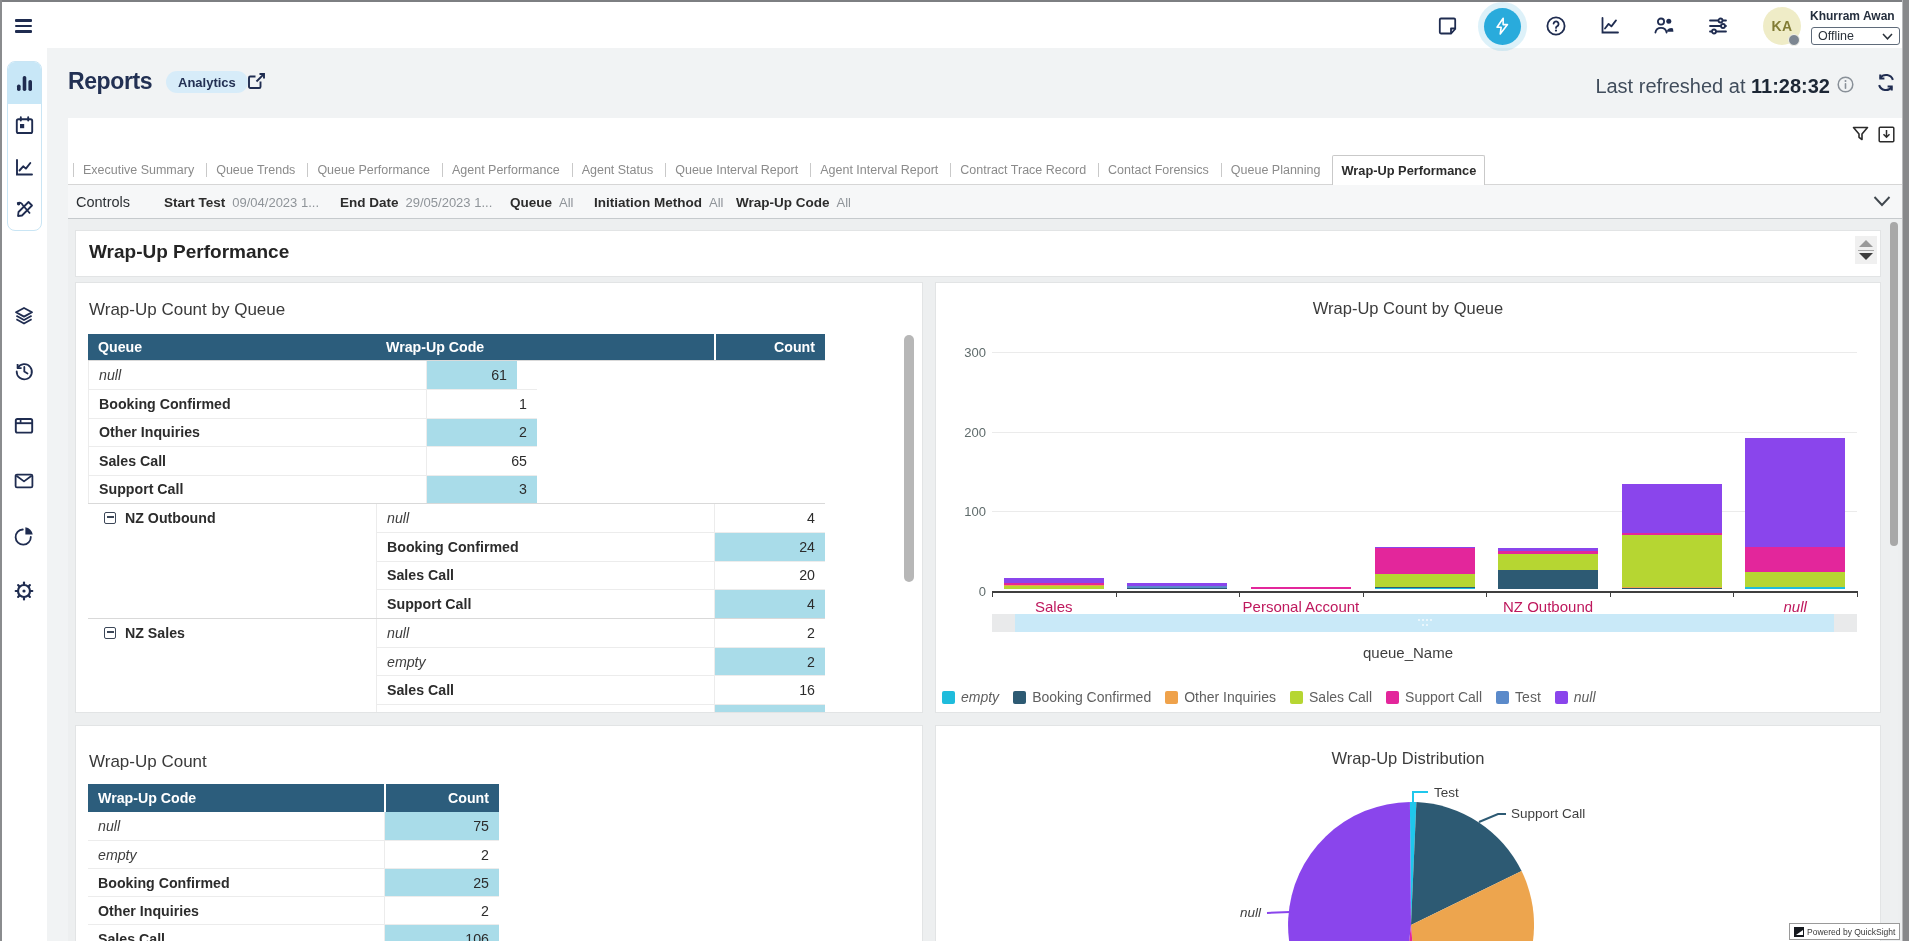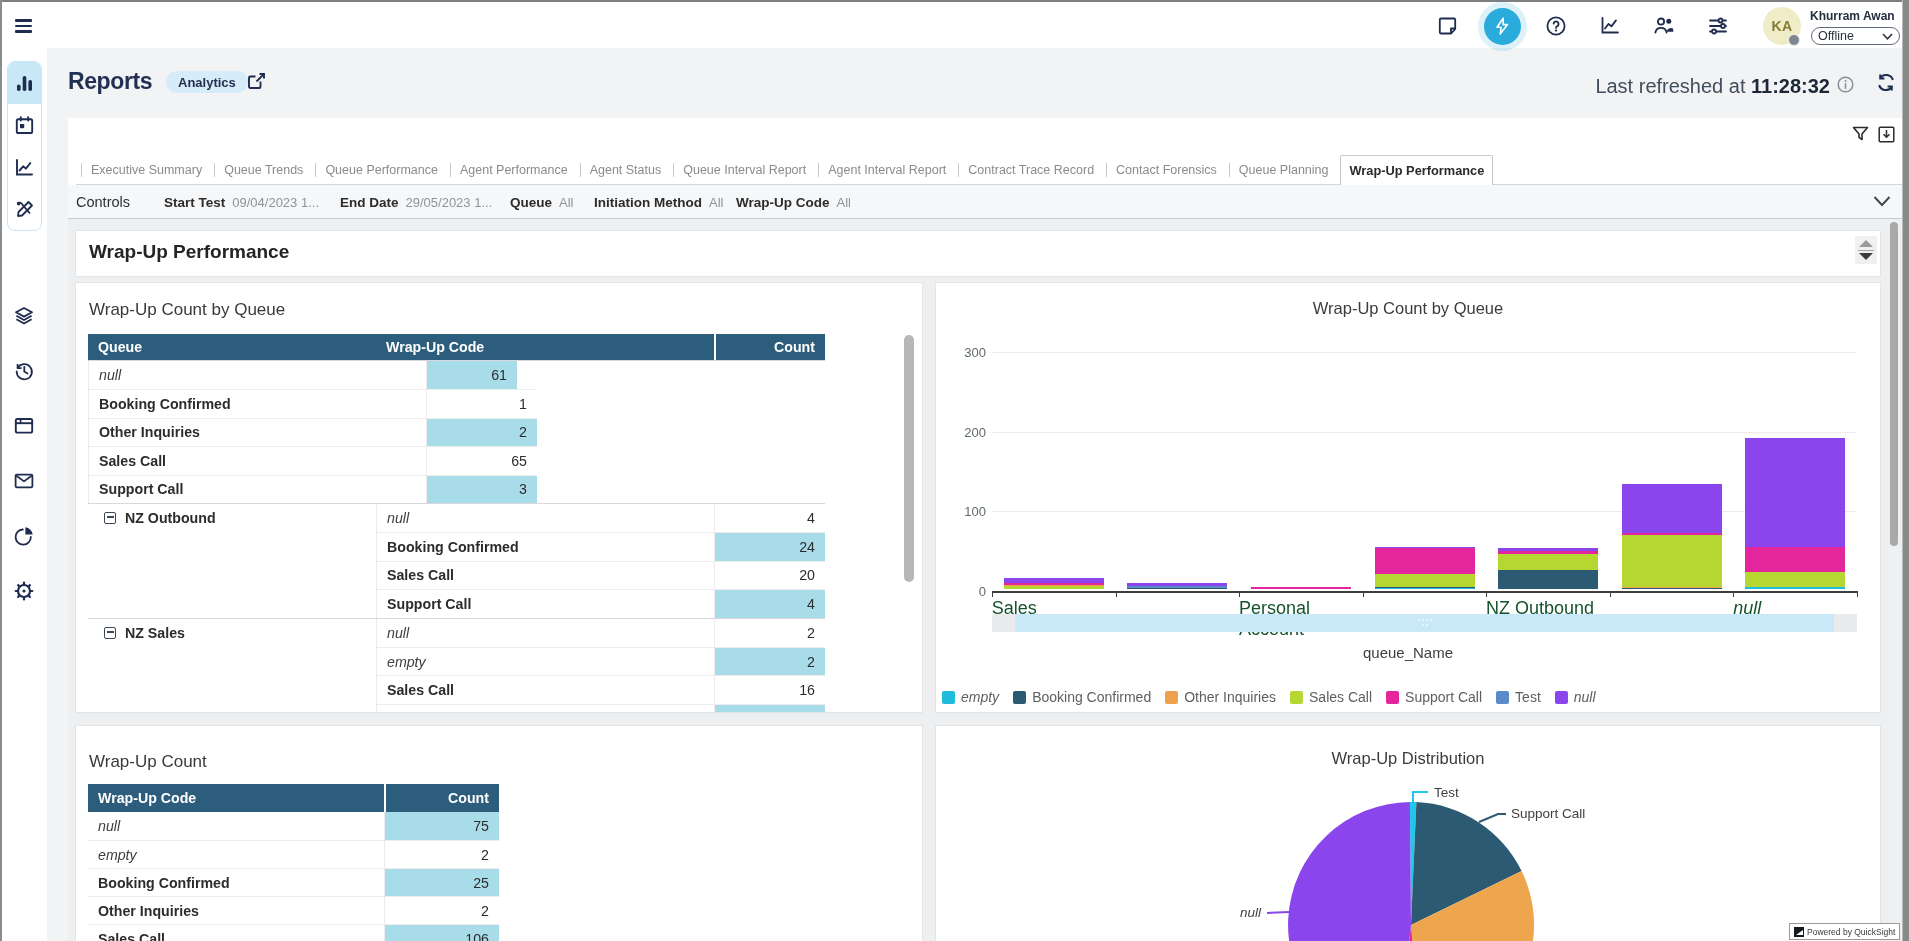--- a/index.html
+++ b/index.html
@@ -14,21 +14,21 @@
 
   
   .topbar { position:absolute; left:2px; top:2px; width:1900px; height:46px; background:#fff; z-index:50; }
   .hamburger { position:absolute; left:13px; top:14px; width:22px; height:20px; cursor:pointer; }
   .hamburger span { display:block; width:17px; height:2.4px; background:#1f2c50; margin:3.2px 0; border-radius:1px; }
   .top-ic { position:absolute; top:2px; width:44px; height:44px; display:flex; align-items:center; justify-content:center; cursor:pointer; }
   .bolt-circle { width:37px; height:37px; border-radius:50%; background:#29abdc; box-shadow:0 0 0 6px rgba(41,171,220,.16); display:flex; align-items:center; justify-content:center; }
   .avatar { position:absolute; left:1761px; top:5px; width:38px; height:38px; border-radius:50%; background:#efecc7; color:#827c35; font-weight:bold; font-size:14px; display:flex; align-items:center; justify-content:center; letter-spacing:.5px; }
   .status-dot { position:absolute; left:1786px; top:32px; width:12px; height:12px; border-radius:50%; background:#7d8691; border:1px solid #f3f2e9; }
   .user-name { position:absolute; left:1808px; top:7px; width:92px; white-space:nowrap; overflow:hidden; font-size:12px; font-weight:bold; color:#252f3e; }
-  .status-select { position:absolute; left:1809px; top:25px; width:89px; height:18px; border:1px solid #5f6b7a; border-radius:9px; background:#fff; font-size:12.5px; color:#2b323b; display:flex; align-items:center; padding:0 6px; justify-content:space-between; cursor:pointer; }
+  .status-select { position:absolute; left:1809px; top:25px; width:89px; height:18px; border:1px solid #5f6b7a; border-radius:3px; background:#fff; font-size:12.5px; color:#2b323b; display:flex; align-items:center; padding:0 6px; justify-content:space-between; cursor:pointer; }
 
   
   .sidebar { position:absolute; left:2px; top:48px; width:45px; height:893px; background:#fff; z-index:40; }
   .side-group { position:absolute; left:5px; top:13px; width:35px; border:1px solid #c9e5f4; border-radius:8px; background:#fff; overflow:hidden; }
   .side-item { width:33px; height:42px; display:flex; align-items:center; justify-content:center; cursor:pointer; }
   .side-item.active { background:#c8e7f7; }
   .side-list { position:absolute; left:5px; top:240px; width:35px; }
   .side-list .side-item { height:55px; }
 
   
@@ -40,21 +40,21 @@
   .refreshed b { color:#1d2735; }
   .info-ic { position:absolute; left:1790px; top:28px; cursor:pointer; }
   .refresh-ic { position:absolute; left:1829px; top:25px; cursor:pointer; }
 
   
   .shell { position:absolute; left:21px; top:70px; width:1834px; height:823px; background:#fff; }
   .shell-filter { position:absolute; left:1784px; top:8px; cursor:pointer; }
   .shell-download { position:absolute; left:1810px; top:8px; cursor:pointer; }
 
   
-  .tabstrip { position:absolute; left:8px; top:37px; width:1834px; height:30px; border-bottom:1px solid #d6d6d6; display:flex; align-items:stretch; padding-left:5px; }
+  .tabstrip { position:absolute; left:0px; top:37px; width:1834px; height:30px; border-bottom:1px solid #d6d6d6; display:flex; align-items:stretch; padding-left:5px; }
   .tab { font-size:12.5px; color:#8b8b8b; display:flex; align-items:center; padding:0 12px 0 9px; cursor:pointer; white-space:nowrap; }
   .tab-sep { width:1px; height:14px; background:#c9c9c9; align-self:center; }
   .tab.active { font-size:12.8px; font-weight:bold; color:#2b2b2b; background:#fff; border:1px solid #c9c9c9; border-bottom:none; border-radius:2px 2px 0 0; margin-bottom:-1px; height:30px; padding:0 8px; }
 
   
   .controls { position:absolute; left:0px; top:67px; width:1834px; height:34px; background:#f6f7f8; border-bottom:1px solid #c6cacd; display:flex; align-items:center; }
   .controls-title { font-size:14.5px; color:#2b2f33; margin-left:8px; width:88px; }
   .ctrl { position:absolute; top:0; height:34px; display:flex; align-items:center; white-space:nowrap; }
   .ctrl .cl { font-size:13.5px; font-weight:bold; color:#2c2c2c; margin-right:7px; }
   .ctrl .cv { font-size:13px; color:#8f9499; }
@@ -100,21 +100,21 @@
 
   .tscroll { position:absolute; width:10px; border-radius:5px; background:#b7b7b7; }
 
   
   .grid-line { position:absolute; height:1px; background:#ebebeb; }
   .axis-line { position:absolute; height:2px; background:#3f3f3f; }
   .ytick { position:absolute; width:40px; text-align:right; font-size:13px; color:#5f6b6b; }
   .bar { position:absolute; display:flex; flex-direction:column-reverse; }
   .bar-seg { width:100%; }
   .xtick { position:absolute; width:1px; height:6px; background:#3f3f3f; }
-  .xlabel { position:absolute; width:124px; text-align:left; font-size:18px; color:#14532d; }
+  .xlabel { position:absolute; width:124px; text-align:center; font-size:15px; color:#be185d; }
   .xlabel.nullish { font-style:italic; }
   .xscroll { position:absolute; height:18px; }
   .xscroll .cap { position:absolute; top:0; width:23px; height:18px; background:#e9eaeb; }
   .xscroll .blue { position:absolute; top:0; height:18px; background:#c9e9f8; }
   .xscroll .grip { position:absolute; top:5px; width:14px; height:8px; display:flex; flex-wrap:wrap; gap:2px; justify-content:center; opacity:.8; }
   .xscroll .grip i { width:2px; height:2px; background:#fff; border-radius:50%; }
   .xaxis-name { position:absolute; width:100%; text-align:center; font-size:15px; color:#3f3f3f; }
 
   .legend { position:absolute; display:flex; align-items:center; gap:14px; font-size:14px; color:#5f5f5f; }
   .leg-item { display:flex; align-items:center; gap:6px; white-space:nowrap; }

